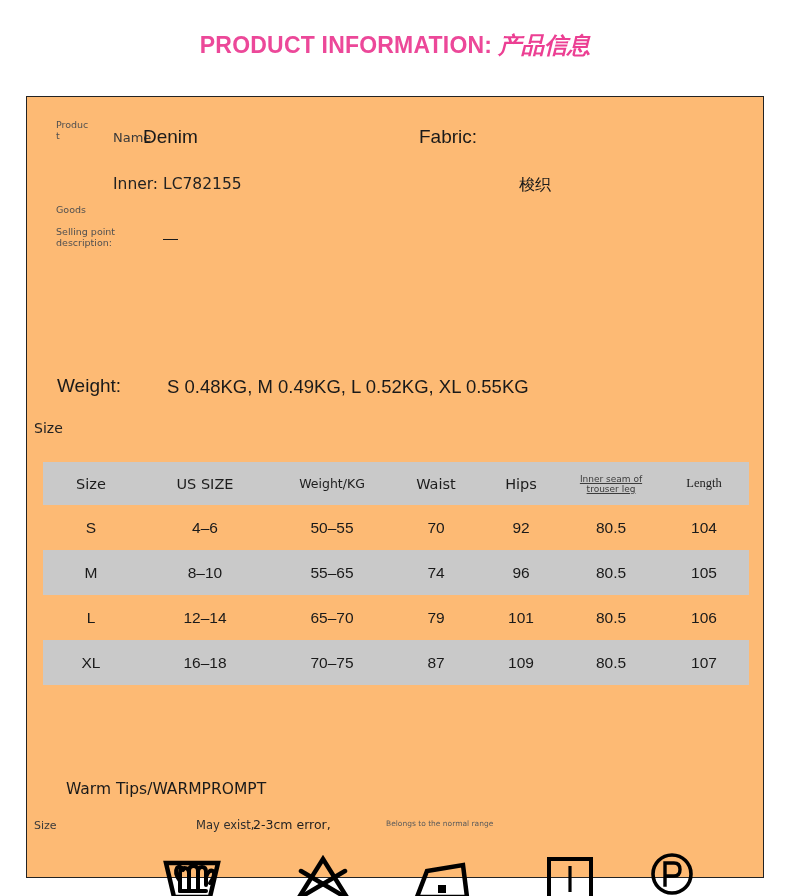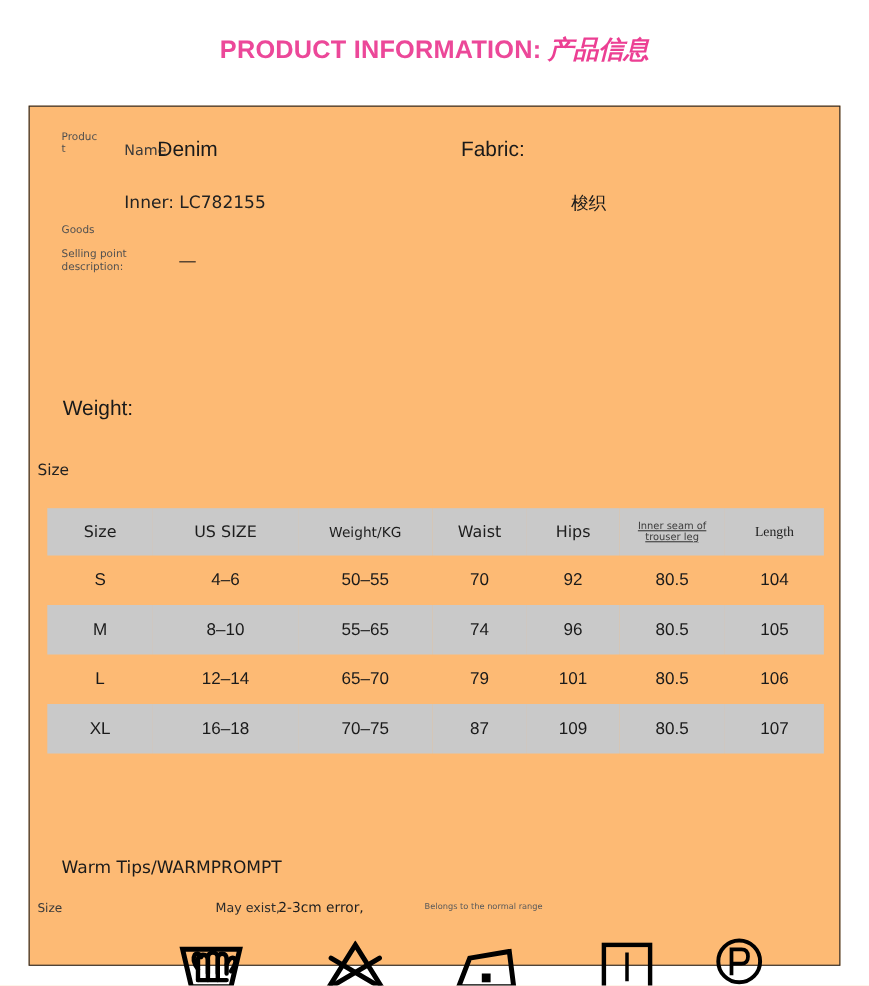--- a/index.html
+++ b/index.html
@@ -108,21 +108,21 @@
     white-space: nowrap;
   }
   .dash-sell {
     position: absolute;
     font-family: "Liberation Sans", sans-serif;
     font-size: 15px;
     color: #1a1a1a;
   }
   .weight-label {
     position: absolute;
-    left: 30px; top: 264px;
+    left: 30px; top: 278px;
     font-family: "Liberation Sans", sans-serif;
     font-size: 19px;
     color: #1a1a1a;
   }
   .weight-value {
     position: absolute;
     left: 140px; top: 279px;
     font-family: "Liberation Sans", sans-serif;
     font-size: 18.5px;
     color: #1a1a1a;
@@ -177,21 +177,21 @@
   .col-us     { width: 132px; }
   .col-wt     { width: 122px; }
   .col-waist  { width: 86px; }
   .col-hips   { width: 84px; }
   .col-inner  { width: 96px; }
   .col-length { width: 90px; }
 
   
   .warm-title {
     position: absolute;
-    left: 29px; top: 683px;
+    left: 39px; top: 683px;
     font-family: "DejaVu Sans", sans-serif;
     font-size: 15.5px;
     color: #1a1a1a;
     text-align: center;
   }
   .tip-size {
     position: absolute;
     left: 7px; top: 722px;
     font-family: "DejaVu Sans", sans-serif;
     font-size: 11px;
@@ -269,20 +269,21 @@
 
     <div class="val-md" style="left:86px; top:78px;">Inner: LC782155</div>
 
 
     <div class="lbl-sell" style="left:29px; top:129px;">Selling point description:</div>
 
     <div class="dash-sell" style="left:136px; top:132px;">—</div>
   </div>
 
   <div class="weight-label">Weight:</div>
+  <div class="weight-value">S 0.48KG,  M 0.49KG,  L 0.52KG,  XL 0.55KG</div>
 
   <div class="size-caption">Size</div>
 
   <table class="size-table">
     <colgroup>
       <col class="col-size">
         <col class="col-us">
         <col class="col-wt">
       <col class="col-waist">
         <col class="col-hips">

